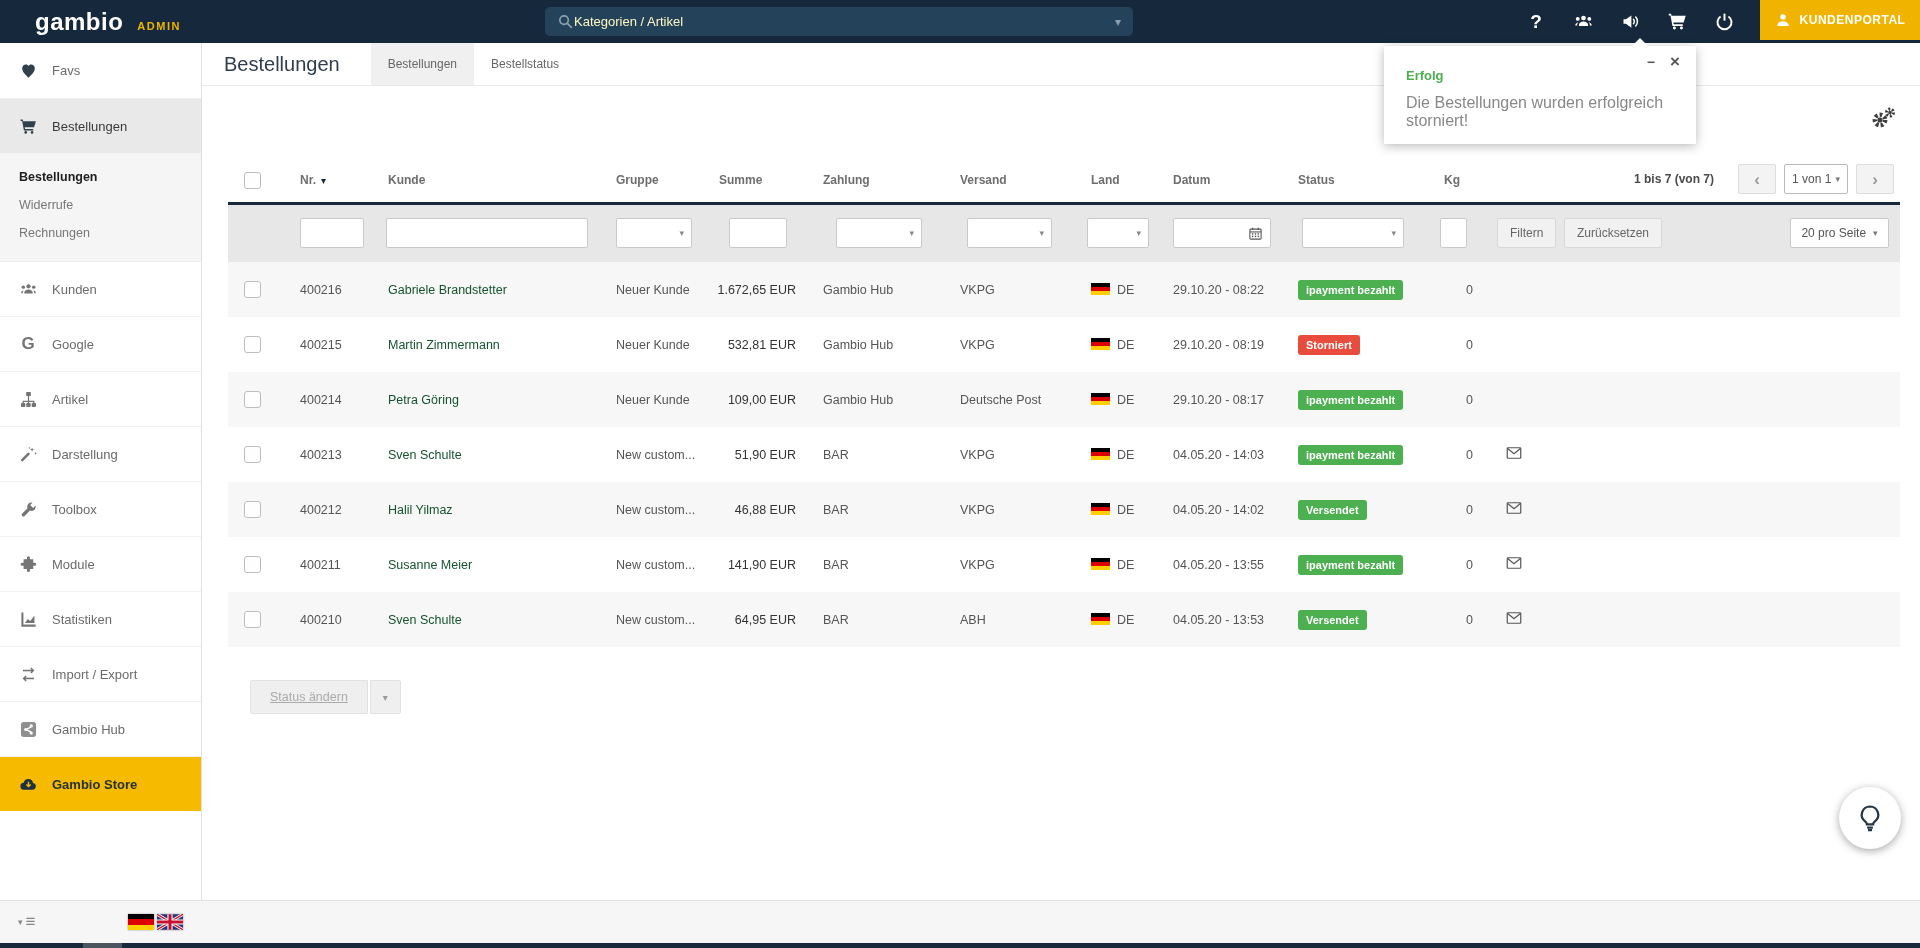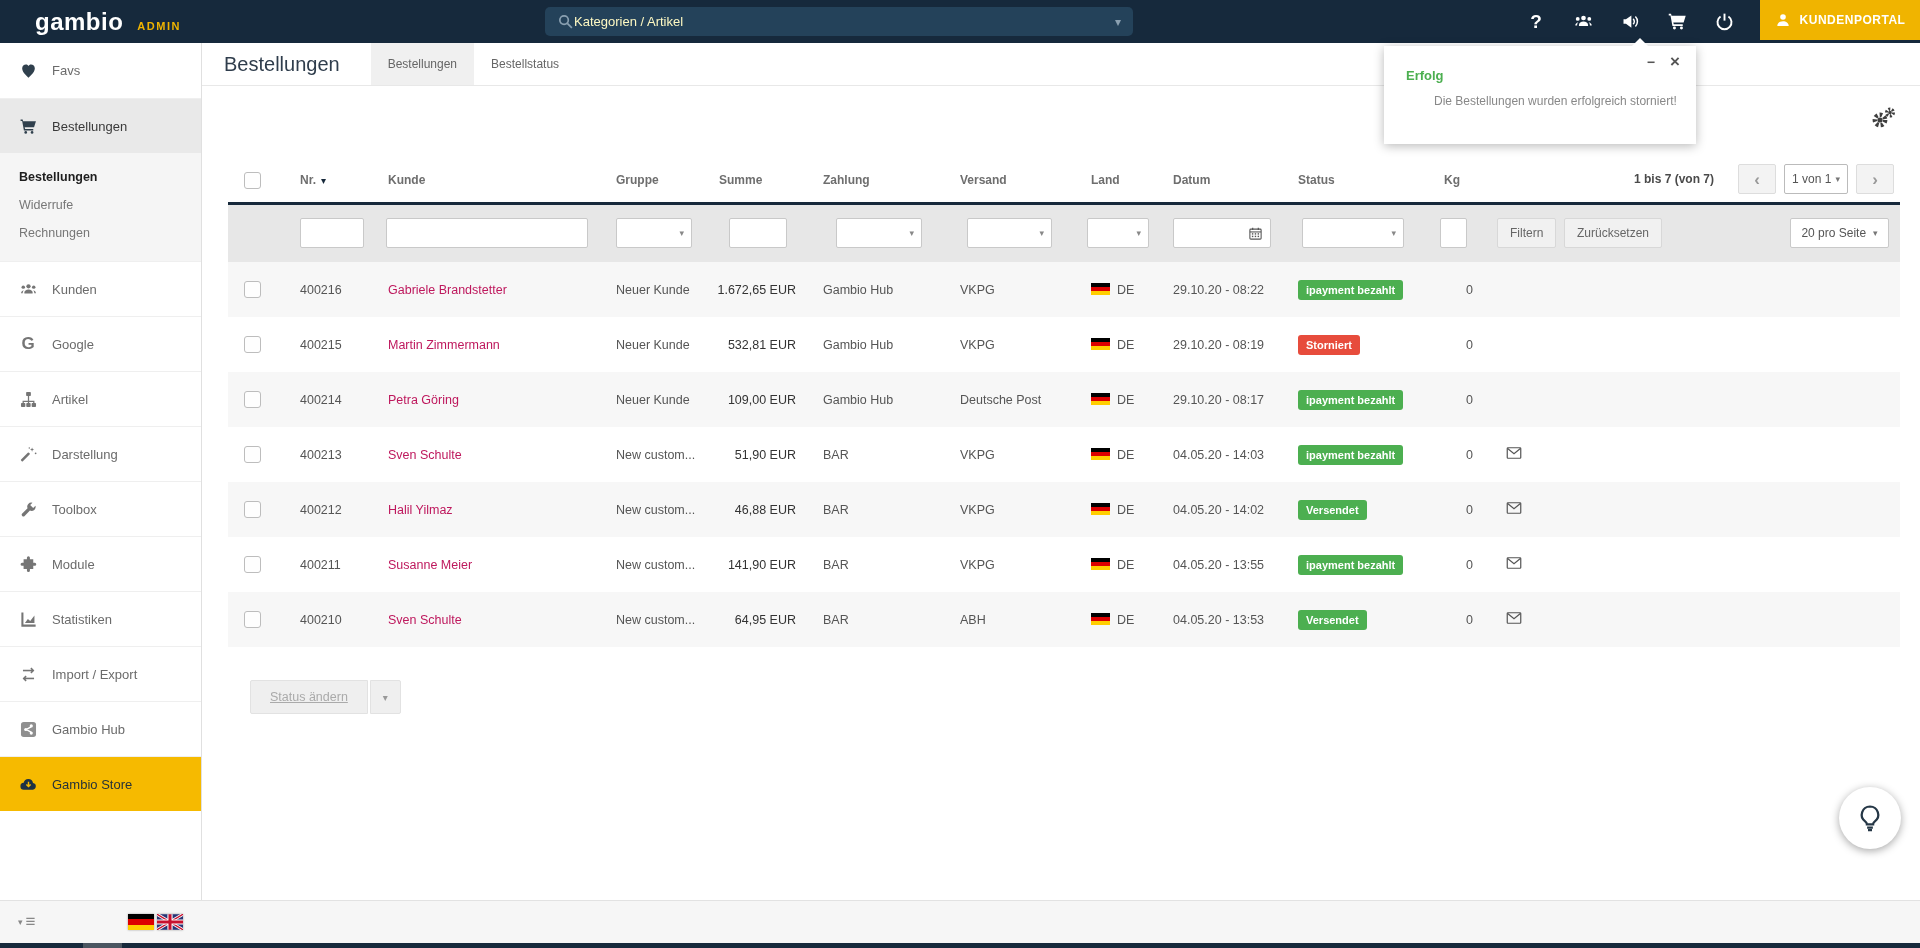--- a/index.html
+++ b/index.html
@@ -32,21 +32,21 @@
   .sb-ico { width:20px; height:19px; color:#757575; display:flex; align-items:center; justify-content:center; flex:none; }
   .sb-ico svg { width:19px; height:19px; }
   .sb-label { font-size:13px; color:#6b6b6b; white-space:nowrap; }
   .sb-item.active { background:#e9e9e9; }
   .sb-item.active .sb-ico, .sb-item:first-child .sb-ico { color:#30404d; }
   .sb-item.active .sb-label { color:#3a3a3a; }
   .sb-sub { background:#f5f5f5; padding:10px 0 14px 0; }
   .sb-sub-item { height:28px; line-height:28px; padding-left:19px; font-size:12.5px; color:#777; cursor:pointer; }
   .sb-sub-item.on { color:#1e1e1e; font-weight:bold; }
   .sb-item.highlight { background:#f6ba00; }
-  .sb-item.highlight .sb-label { color:#263238; font-weight:normal; }
+  .sb-item.highlight .sb-label { color:#263238; font-weight:bold; }
   .sb-item.highlight .sb-ico { color:#1d3144; }
   .gicon { font-size:17px; font-weight:bold; color:inherit; }
 
   
   .main { position:absolute; left:202px; top:43px; width:1718px; height:857px; background:#fff; }
   .titlebar { height:43px; border-bottom:1px solid #e8e8e8; display:flex; align-items:stretch; }
   .page-title { font-size:20px; font-weight:500; color:#2f3d4c; align-self:center; margin-left:22px; }
   .tabs { display:flex; margin-left:31px; }
   .tab { display:flex; align-items:center; padding:0 17px; font-size:12px; color:#666; cursor:pointer; }
   .tab.active { background:#f0f0f0; }
@@ -83,42 +83,42 @@
   .f-land{left:859px;width:62px} .f-datum{left:945px;width:98px;display:flex;align-items:center;justify-content:flex-end}
   .f-status{left:1074px;width:102px} .f-kg{left:1212px;width:27px;padding:0 4px}
   .cal { width:15px; height:15px; color:#555; } .cal svg { width:100%; height:100%; }
   .btn-gray { position:absolute; top:13px; height:30px; background:#f1f1f1; border:1px solid #d8d8d8; border-radius:2px; color:#666; font-size:12px; padding:0 12px; cursor:pointer; font-family:inherit; }
   .f-filtern{left:1269px} .f-reset{left:1336px}
   .per-page { position:absolute; top:13px; right:11px; height:30px; width:99px; background:#fff; border:1px solid #c9c9c9; border-radius:2px; display:flex; align-items:center; justify-content:center; gap:7px; font-size:12px; color:#555; cursor:pointer; }
 
   .row { height:55px; display:flex; align-items:center; padding-left:16px; background:#fff; cursor:pointer; }
   .row.alt { background:#f7f7f7; }
   .rc { font-size:12.5px; color:#555; white-space:nowrap; overflow:hidden; }
-  .rc.c3 { color:#be185d; }
+  .rc.c3 { color:#14532d; }
   .rc.c5 { text-align:right; color:#333; }
   .rc.c11 { padding-left:26px; }
   .flag-de { display:inline-block; width:19px; height:12px; margin-right:7px; vertical-align:-1px;
     background:linear-gradient(to bottom,#000 0 33%,#d00 33% 66%,#ffce00 66% 100%); }
   .badge { display:inline-block; padding:4px 8px; border-radius:3px; color:#fff; font-size:11px; font-weight:bold; }
   .badge.success { background:#4caf50; }
   .badge.danger { background:#e74c3c; }
   .mail { width:20px; height:18px; color:#555; display:inline-flex; cursor:pointer; }
   .mail svg { width:100%; height:100%; }
 
   .bulk { margin-top:33px; margin-left:22px; display:flex; gap:2px; }
   .bulk-btn { height:34px; background:#efefef; border:1px solid #e2e2e2; border-radius:2px 0 0 2px; color:#aaa; font-size:12.5px; padding:0 19px; font-family:inherit;text-decoration:underline; }
   .bulk-caret { height:34px; width:31px; background:#efefef; border:1px solid #e2e2e2; border-radius:0 2px 2px 0; color:#999; font-size:10px; cursor:pointer; }
 
   
   .popup { position:absolute; left:1384px; top:46px; width:312px; height:98px; background:#fff; box-shadow:0 2px 10px rgba(0,0,0,.28); z-index:50; }
   .popup .arrow { position:absolute; top:-8px; left:248px; width:0; height:0; border-left:8px solid transparent; border-right:8px solid transparent; border-bottom:8px solid #fff; }
   .n-min { position:absolute; top:8px; right:41px; color:#555; font-size:14px; font-weight:bold; cursor:pointer; }
   .n-close { position:absolute; top:6px; right:16px; color:#555; font-size:17px; font-weight:bold; cursor:pointer; }
   .n-title { position:absolute; left:22px; top:22px; color:#4caf50; font-size:13px; font-weight:bold; }
-  .n-msg { position:absolute; left:22px; top:48px; color:#888; font-size:12px; width:275px;margin-left:28px; }
+  .n-msg { position:absolute; left:22px; top:48px; color:#888; font-size:16px; width:275px; }
 
   
   .footer { position:absolute; left:0; top:900px; width:1920px; height:43px; background:#f6f6f6; border-top:1px solid #e2e2e2; z-index:6; display:flex; align-items:center; }
   .f-toggle { margin-left:18px; color:#888; cursor:pointer; display:flex; align-items:center; gap:3px; }
   .f-toggle .tri { font-size:9px; } .f-toggle .bars { font-size:17px; }
   .f-flags { margin-left:93px; display:flex; gap:3px; }
   .flag-big-de { width:26px; height:16px; background:linear-gradient(to bottom,#000 0 33%,#d00 33% 66%,#ffce00 66% 100%); box-shadow:0 0 2px rgba(0,0,0,.35); cursor:pointer; }
   .flag-big-gb { width:26px; height:16px; box-shadow:0 0 2px rgba(0,0,0,.35); cursor:pointer; }
   .flag-big-gb svg { display:block; width:100%; height:100%; }
   .bottom-strip { position:absolute; left:0; top:943px; width:1920px; height:5px; background:#17293b; }

